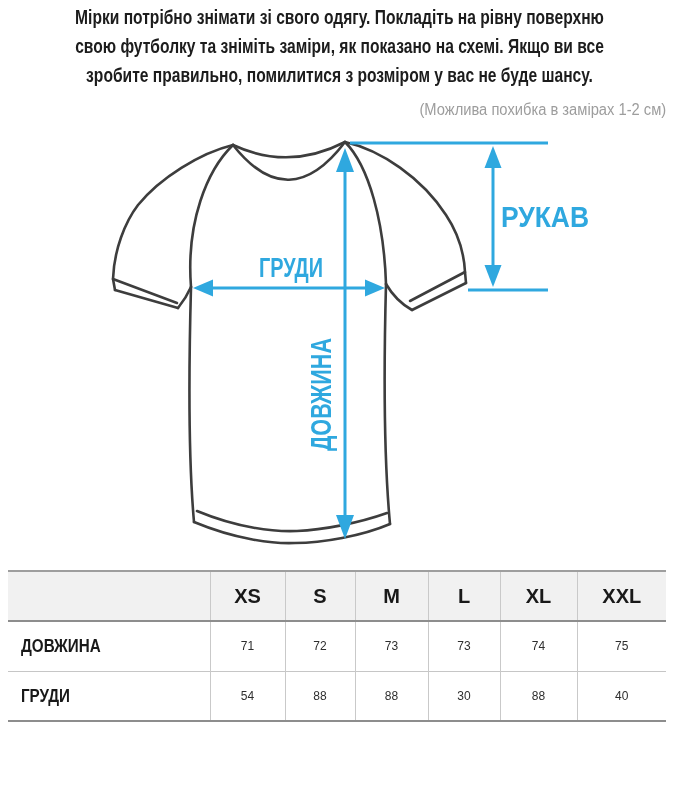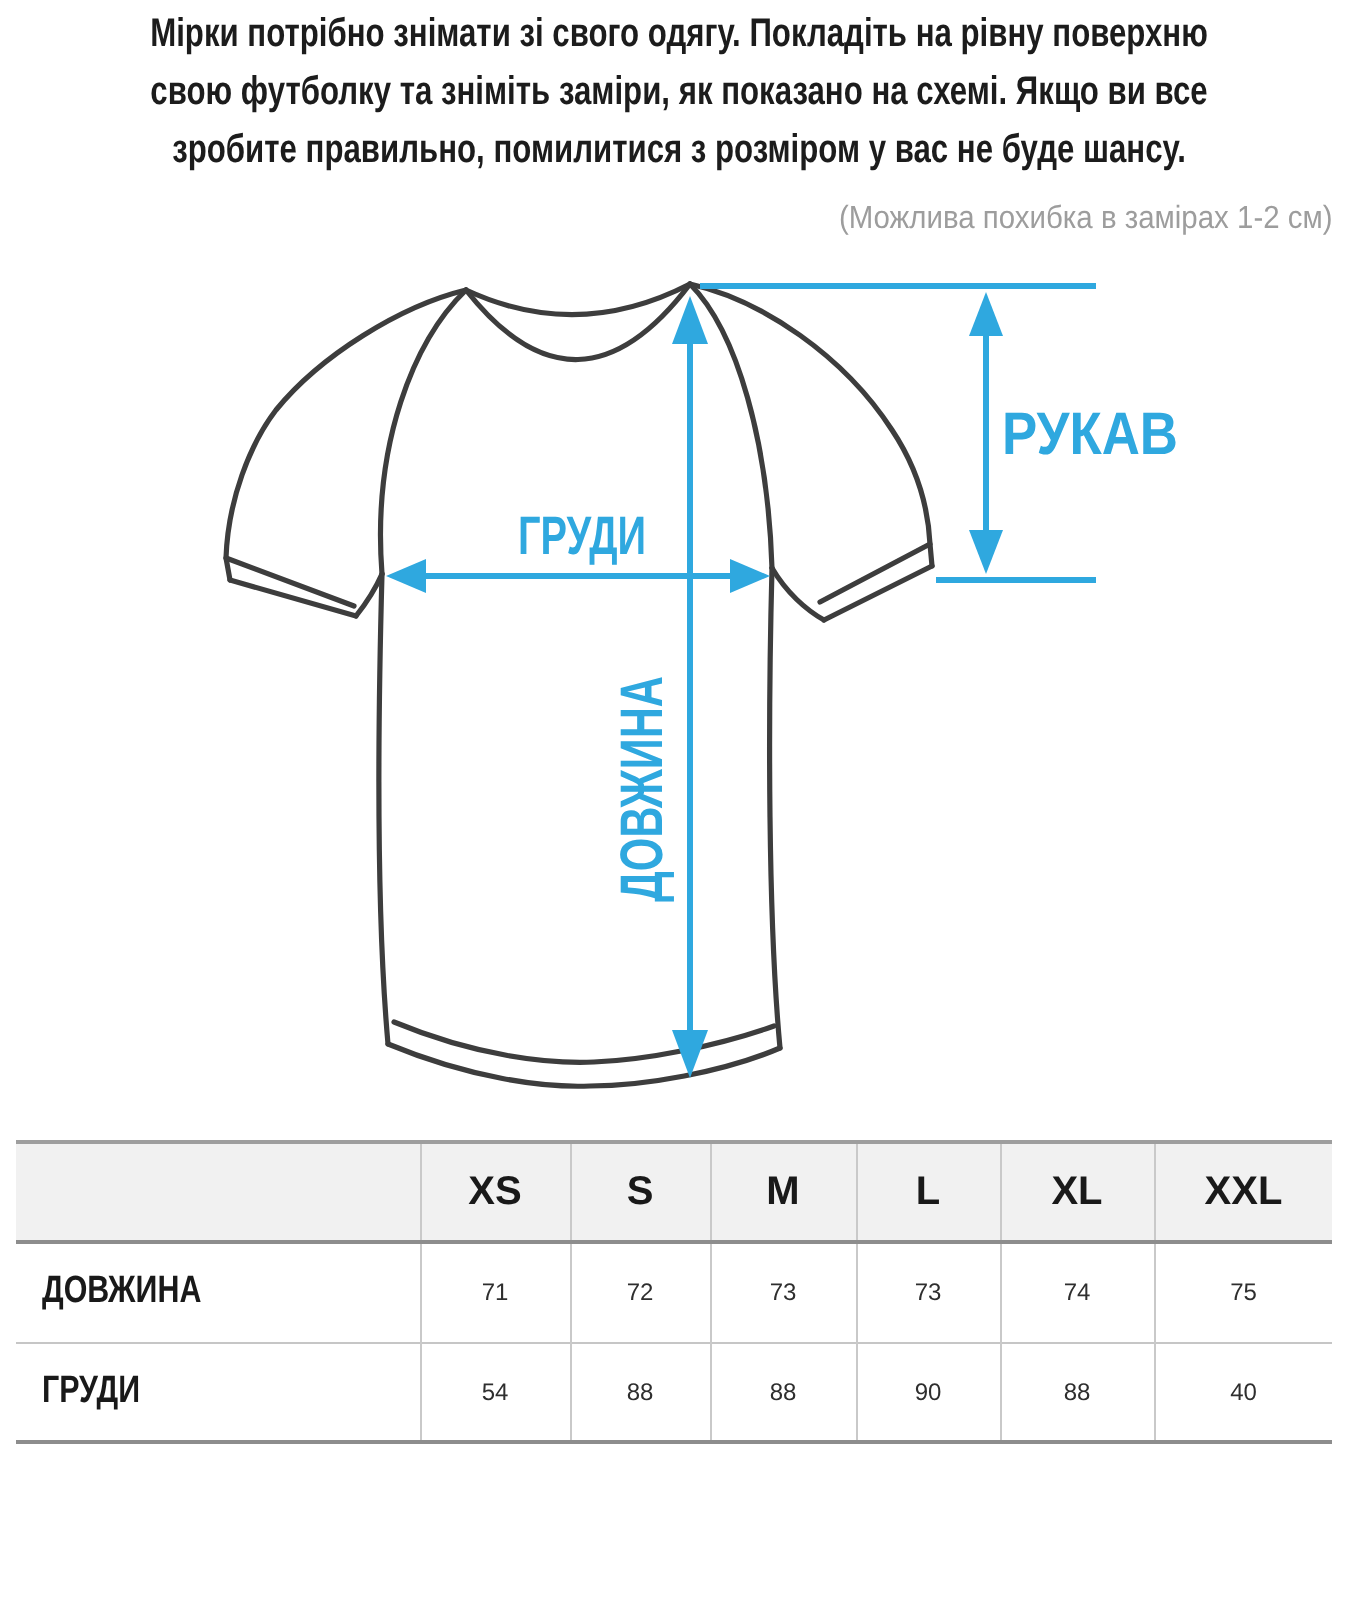--- a/index.html
+++ b/index.html
@@ -137,20 +137,20 @@
         <td class="val">74</td>
         <td class="val">75</td>
       </tr>
       <tr>
         <td class="lbl">
           <span class="cond">ГРУДИ</span>
         </td>
         <td class="val">54</td>
         <td class="val">88</td>
         <td class="val">88</td>
-        <td class="val">90</td>
+        <td class="val">30</td>
         <td class="val">88</td>
         <td class="val">40</td>
       </tr>
     </tbody>
   </table>
 
 </div>
 
 </body></html>

